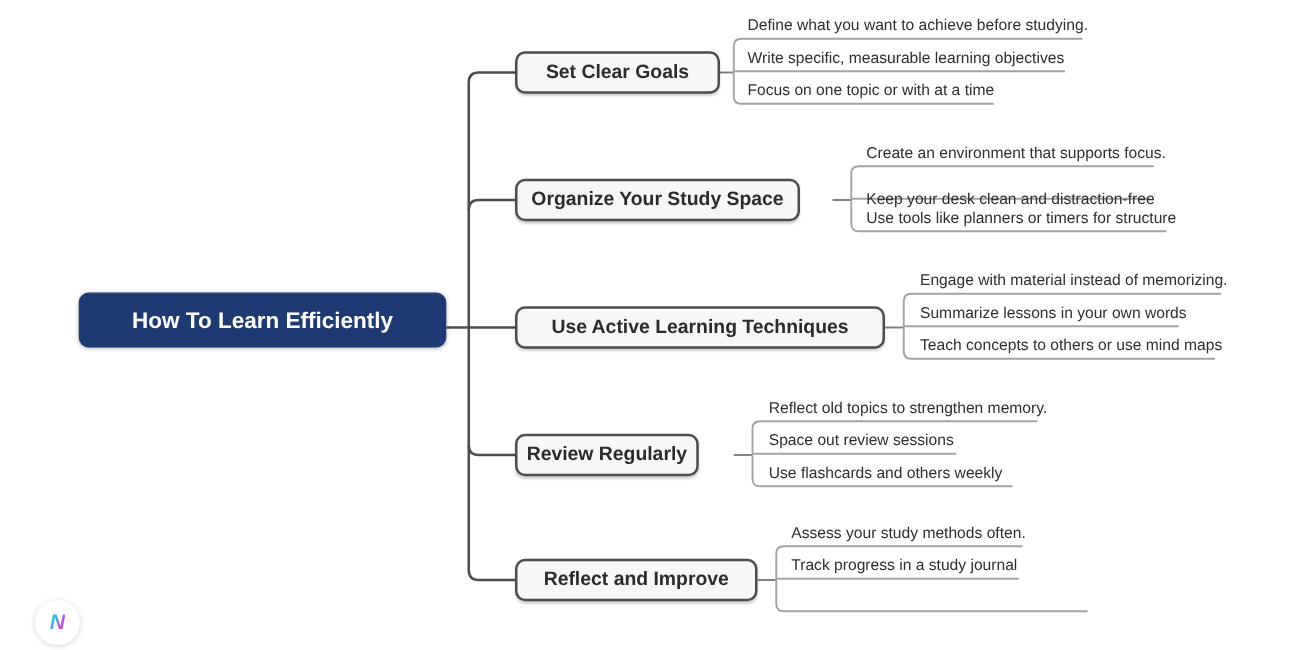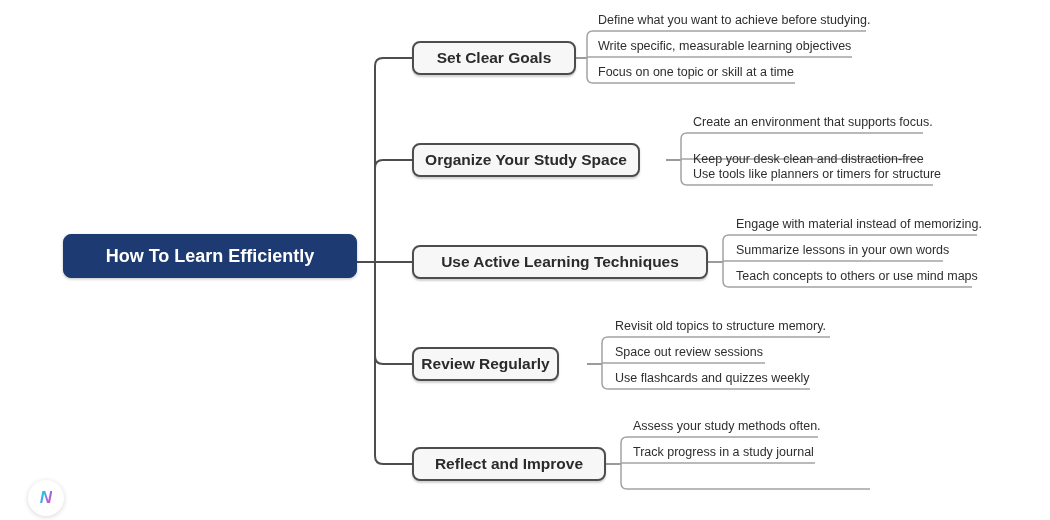--- a/index.html
+++ b/index.html
@@ -141,33 +141,33 @@
   <div class="root-node">How To Learn Efficiently</div>
 
   <div class="branch-node" style="left:412px; top:41px;  width:164px;">Set Clear Goals</div>
   <div class="branch-node" style="left:412px; top:143px; width:228px;">Organize Your Study Space</div>
   <div class="branch-node" style="left:412px; top:245px; width:296px;">Use Active Learning Techniques</div>
   <div class="branch-node" style="left:412px; top:347px; width:147px;">Review Regularly</div>
   <div class="branch-node" style="left:412px; top:447px; width:194px;">Reflect and Improve</div>
 
   <div class="child-label" style="left:598px; top:11px;">Define what you want to achieve before studying.</div>
   <div class="child-label" style="left:598px; top:37px;">Write specific, measurable learning objectives</div>
-  <div class="child-label" style="left:598px; top:63px;">Focus on one topic or skill at a time</div>
+  <div class="child-label" style="left:598px; top:63px;">Focus on one topic or with at a time</div>
 
   <div class="child-label" style="left:693px; top:113px;">Create an environment that supports focus.</div>
   <div class="child-label" style="left:693px; top:150px;">Keep your desk clean and distraction-free</div>
   <div class="child-label" style="left:693px; top:165px;">Use tools like planners or timers for structure</div>
 
   <div class="child-label" style="left:736px; top:215px;">Engage with material instead of memorizing.</div>
   <div class="child-label" style="left:736px; top:241px;">Summarize lessons in your own words</div>
   <div class="child-label" style="left:736px; top:267px;">Teach concepts to others or use mind maps</div>
 
-  <div class="child-label" style="left:615px; top:317px;">Revisit old topics to structure memory.</div>
+  <div class="child-label" style="left:615px; top:317px;">Reflect old topics to strengthen memory.</div>
   <div class="child-label" style="left:615px; top:343px;">Space out review sessions</div>
-  <div class="child-label" style="left:615px; top:369px;">Use flashcards and quizzes weekly</div>
+  <div class="child-label" style="left:615px; top:369px;">Use flashcards and others weekly</div>
 
   <div class="child-label" style="left:633px; top:417px;">Assess your study methods often.</div>
   <div class="child-label" style="left:633px; top:443px;">Track progress in a study journal</div>
 
   <div class="watermark-badge">
     <span class="watermark-letter">N</span>
   </div>
 
 </div>
 

